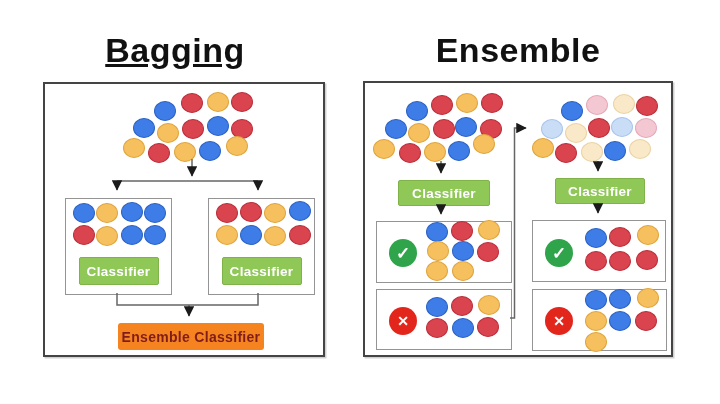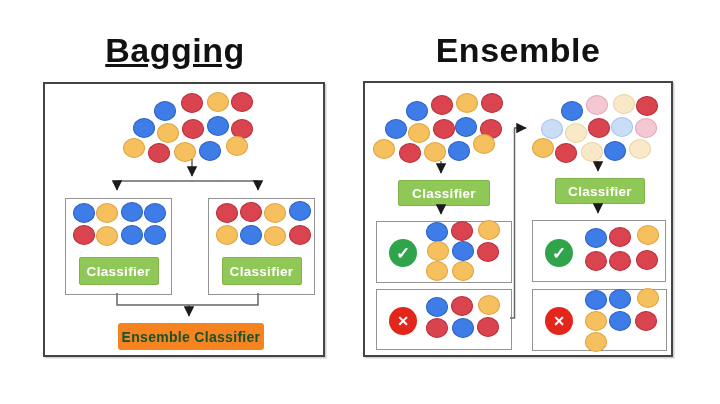--- a/index.html
+++ b/index.html
@@ -29,21 +29,21 @@
   .chip{
     position:absolute;display:flex;align-items:center;justify-content:center;
     background:var(--classifier-green);border:1px solid var(--classifier-green-border);
     border-radius:2px;color:#fff;font-size:13.5px;font-weight:600;letter-spacing:.3px;
     box-sizing:border-box;
   }
   .chip-in-box{left:50%;transform:translateX(-50%);bottom:9px;width:80px;height:28px;}
   .ensemble{
     position:absolute;left:73px;top:239px;width:146px;height:27px;
     display:flex;align-items:center;justify-content:center;
-    background:var(--ensemble-orange);border-radius:3px;color:#14532d;
+    background:var(--ensemble-orange);border-radius:3px;color:#7f1d1d;
     font-size:14px;font-weight:600;letter-spacing:.3px;
   }
   .mark{
     position:absolute;width:28px;height:28px;border-radius:50%;
     display:flex;align-items:center;justify-content:center;
     color:#fff;font-weight:800;box-sizing:border-box;
   }
   .mark-check{background:var(--check-green);font-size:17px;}
   .mark-x{background:var(--x-red);font-size:14px;}
   .connectors{position:absolute;left:0;top:0;pointer-events:none;z-index:6;}

